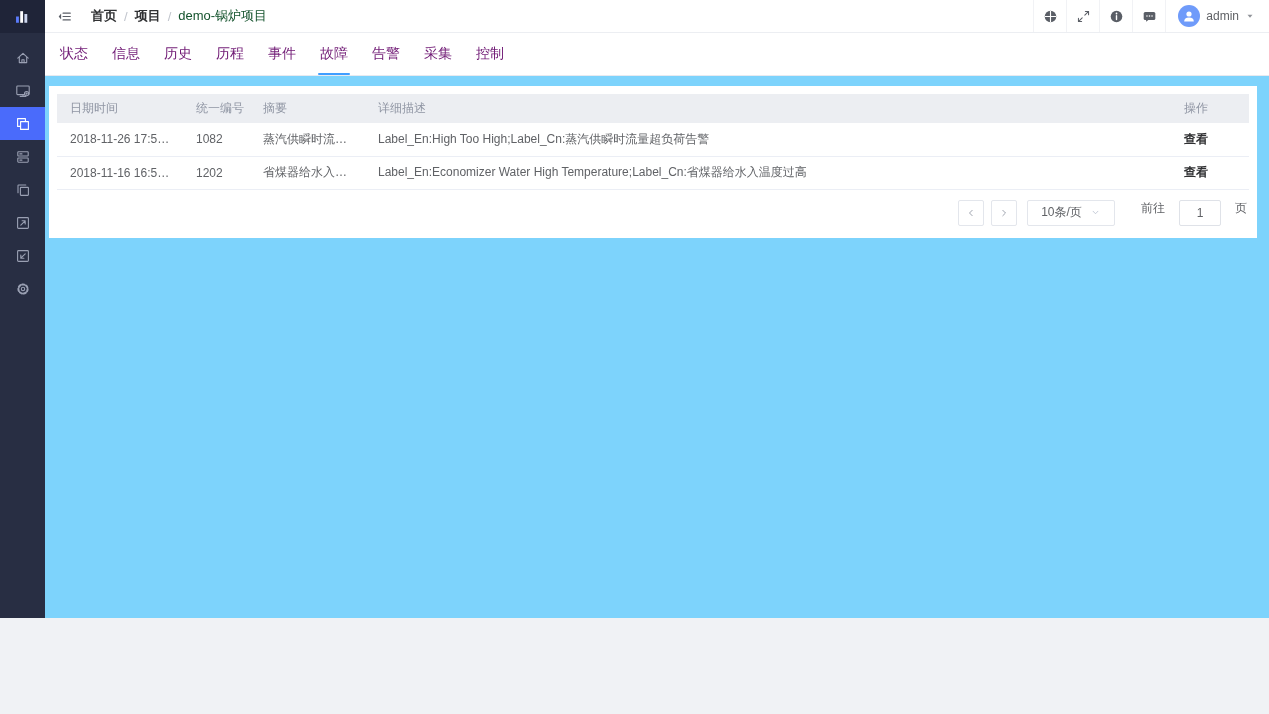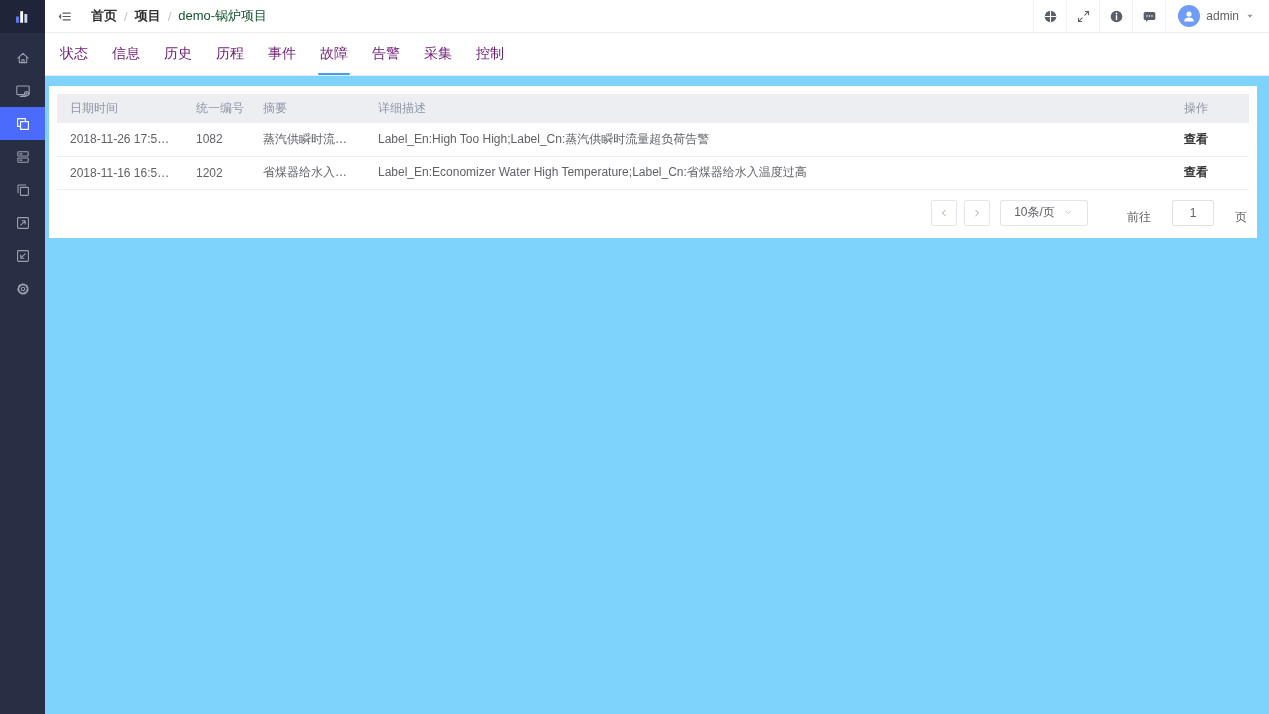--- a/index.html
+++ b/index.html
@@ -1,18 +1,18 @@
 <!DOCTYPE html>
 <html><head>
 <meta charset="utf-8">
 <style>
   * { margin:0; padding:0; box-sizing:border-box; }
   html,body { width:1269px; height:714px; overflow:hidden; }
   body { font-family:"Liberation Sans","DejaVu Sans",sans-serif; background:#f0f2f5; color:#606266; }
-  .app { display:flex; width:1269px; height:714px; }
+  .app { display:flex; width:1269px; height:618px; }
 
   
   .sidebar { width:45px; height:100%; background:#282e43; flex:0 0 45px; display:flex; flex-direction:column; }
   .logo { height:33px; background:#1f2438; display:flex; align-items:center; justify-content:center; cursor:pointer; }
   .logo svg { width:19px; height:19px; }
   .sidebar-menu { display:flex; flex-direction:column; padding-top:8px; }
   .sidebar-item { height:33px; display:flex; align-items:center; justify-content:center; color:#9aa0b3; cursor:pointer; }
   .sidebar-item svg { width:16px; height:16px; }
   .sidebar-item.active { background:#4a6bfb; color:#ffffff; }
   .sidebar-item svg .bgfill { fill:#282e43; }
@@ -51,21 +51,21 @@
   .view-link { color:#303133; font-weight:bold; cursor:pointer; }
 
   
   .pagination { display:flex; align-items:center; justify-content:flex-end; padding:10px 2px 6px; font-size:12px; color:#606266; }
   .pg-btn { width:26px; height:26px; background:#fff; border:1px solid #e3e6ec; border-radius:2px; display:flex; align-items:center; justify-content:center; color:#8b919e; cursor:pointer; }
   .pg-btn svg { width:12px; height:12px; }
   .pg-btn + .pg-btn { margin-left:7px; }
   .pg-select { margin-left:10px; min-width:88px; height:26px; border:1px solid #e3e6ec; border-radius:2px; display:flex; align-items:center; justify-content:center; gap:8px; padding:0 8px; color:#606266; cursor:pointer; background:#fff; }
   .pg-select .sel-caret { color:#b4bccc; display:flex; }
   .pg-select svg { width:11px; height:11px; }
-  .goto { display:flex; align-items:flex-end; gap:21px; margin-left:39px; }
+  .goto { display:flex; align-items:flex-start; gap:14px; margin-left:26px; }
   .goto input { width:42px; height:26px; border:1px solid #dfe2e8; border-radius:2px; text-align:center; font-size:12px; color:#606266; font-family:inherit; outline:none; }
 
   .icon { display:inline-flex; align-items:center; justify-content:center; }
   svg { display:block; }
 </style>
 </head>
 <body>
 
 <div class="app">
 

